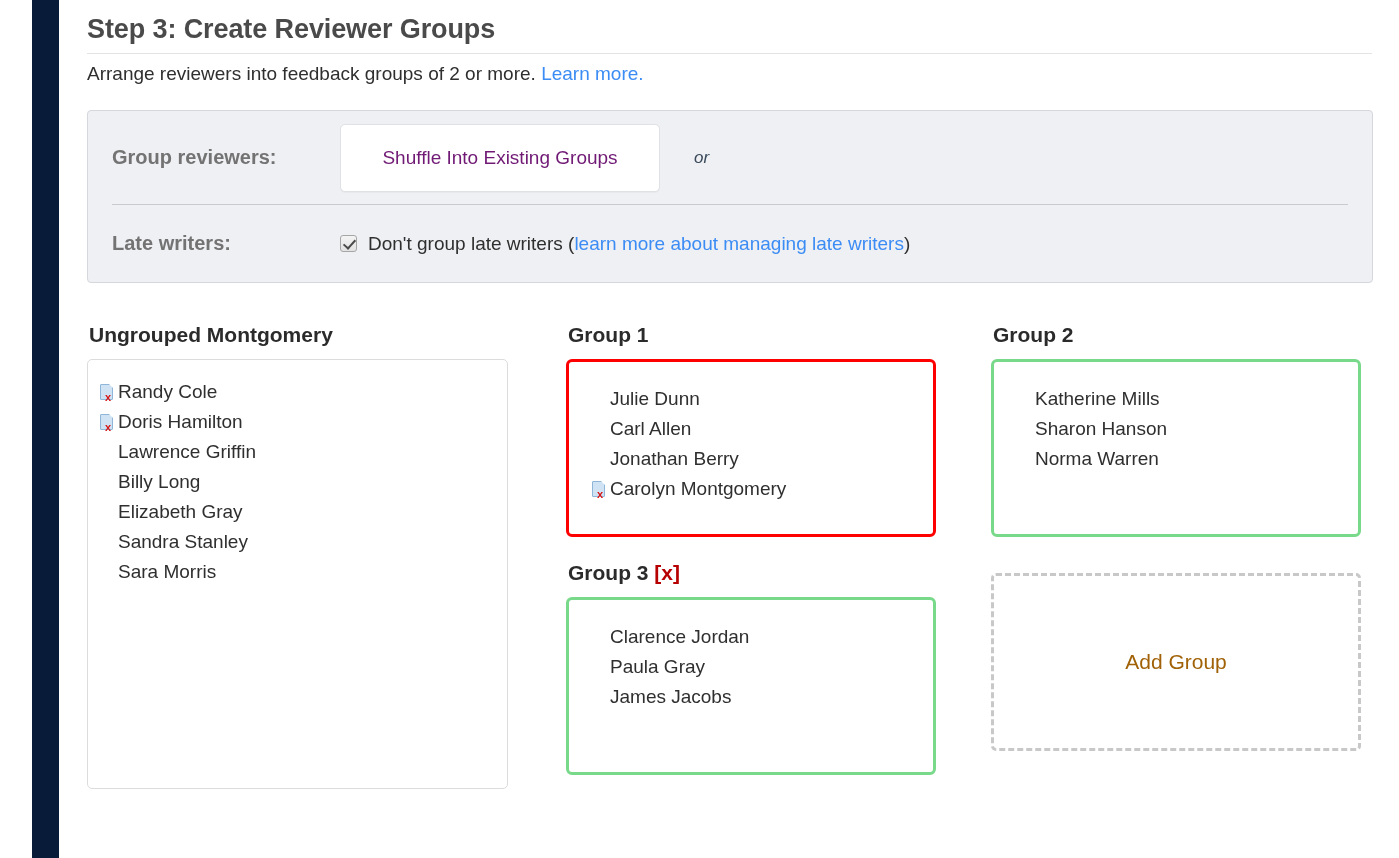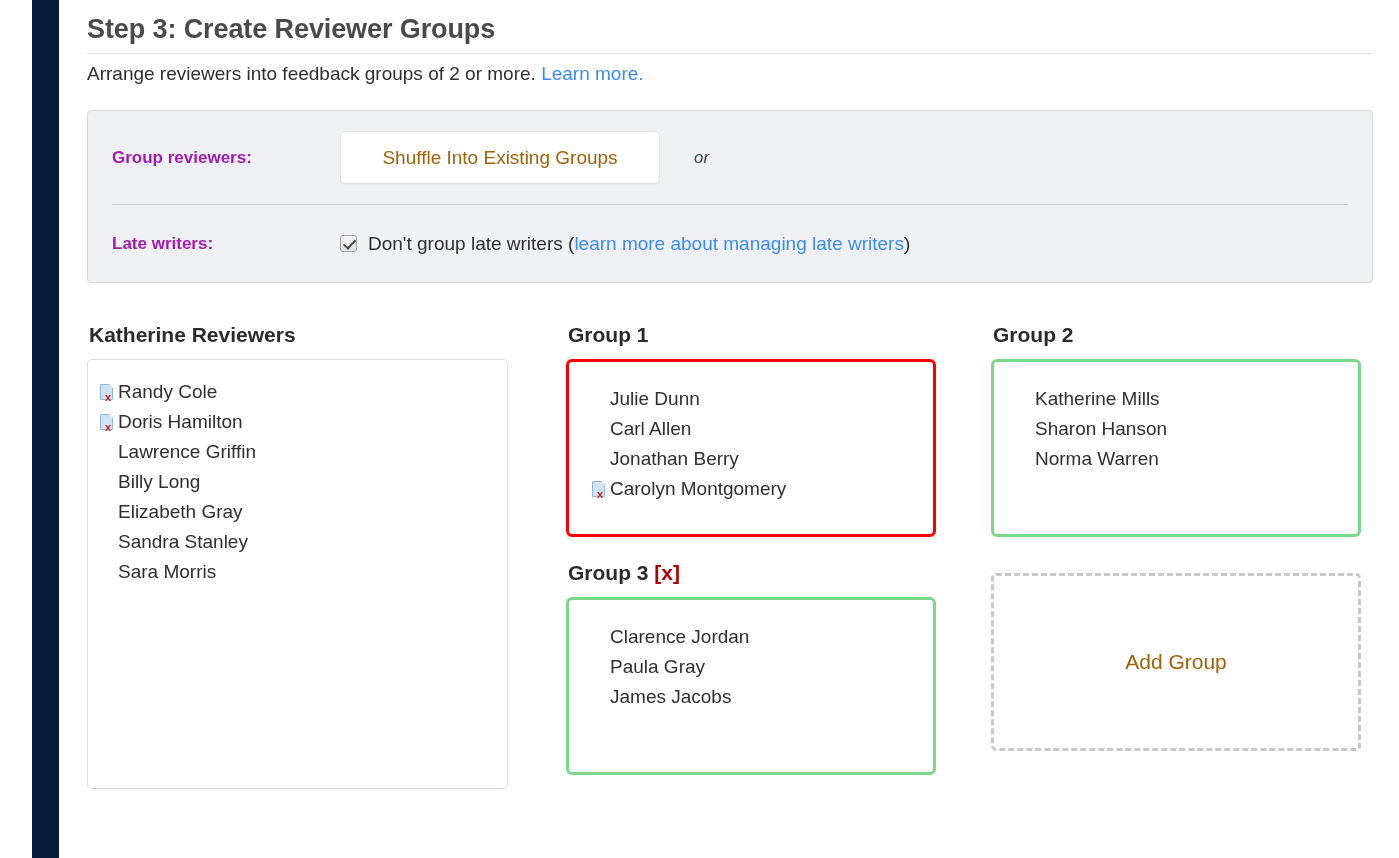--- a/index.html
+++ b/index.html
@@ -71,33 +71,33 @@
     padding: 0 24px;
   }
   .row-group { height: 93px; }
   .row-late  { height: 77px; }
   .panel-divider {
     height: 1px;
     background: #c9cbd1;
     margin: 0 24px;
   }
   .panel-label {
-    font-size: 17px;
+    font-size: 20px;
     font-weight: bold;
-    color: #a21caf;
+    color: #737373;
     width: 228px;
     flex: 0 0 228px;
   }
   .shuffle-btn {
-    width: 320px; height: 53px;
+    width: 320px; height: 68px;
     background: #ffffff;
     border: 1px solid #e0e1e5;
     border-radius: 5px;
     font-size: 19px;
-    color: #a16207;
+    color: #701a75;
     font-family: "Liberation Sans", sans-serif;
     display: flex; align-items: center; justify-content: center;
     cursor: pointer;
     box-shadow: 0 1px 1px rgba(0,0,0,0.03);
     text-align: center;
   }
   .or-text {
     font-size: 17px;
     color: #3b4a5a;
     margin: 0 34px;
@@ -283,21 +283,21 @@
           <a class="link" href="#">learn more about managing late writers</a>
           <span>)</span>
         </div>
       </div>
 
     </div>
 
     <div class="columns">
 
       <div class="col-ungrouped">
-        <div class="col-heading">Katherine Reviewers</div>
+        <div class="col-heading">Ungrouped Montgomery</div>
         <div class="list-box box-ungrouped" id="ungrouped-list">
             <div class="person">
               <span class="late-icon">
                 <span class="doc"></span>
                 <span class="fold"></span>
                 <span class="xmark">x</span>
               </span>
               <span>Randy Cole</span>
             </div>
             <div class="person">

